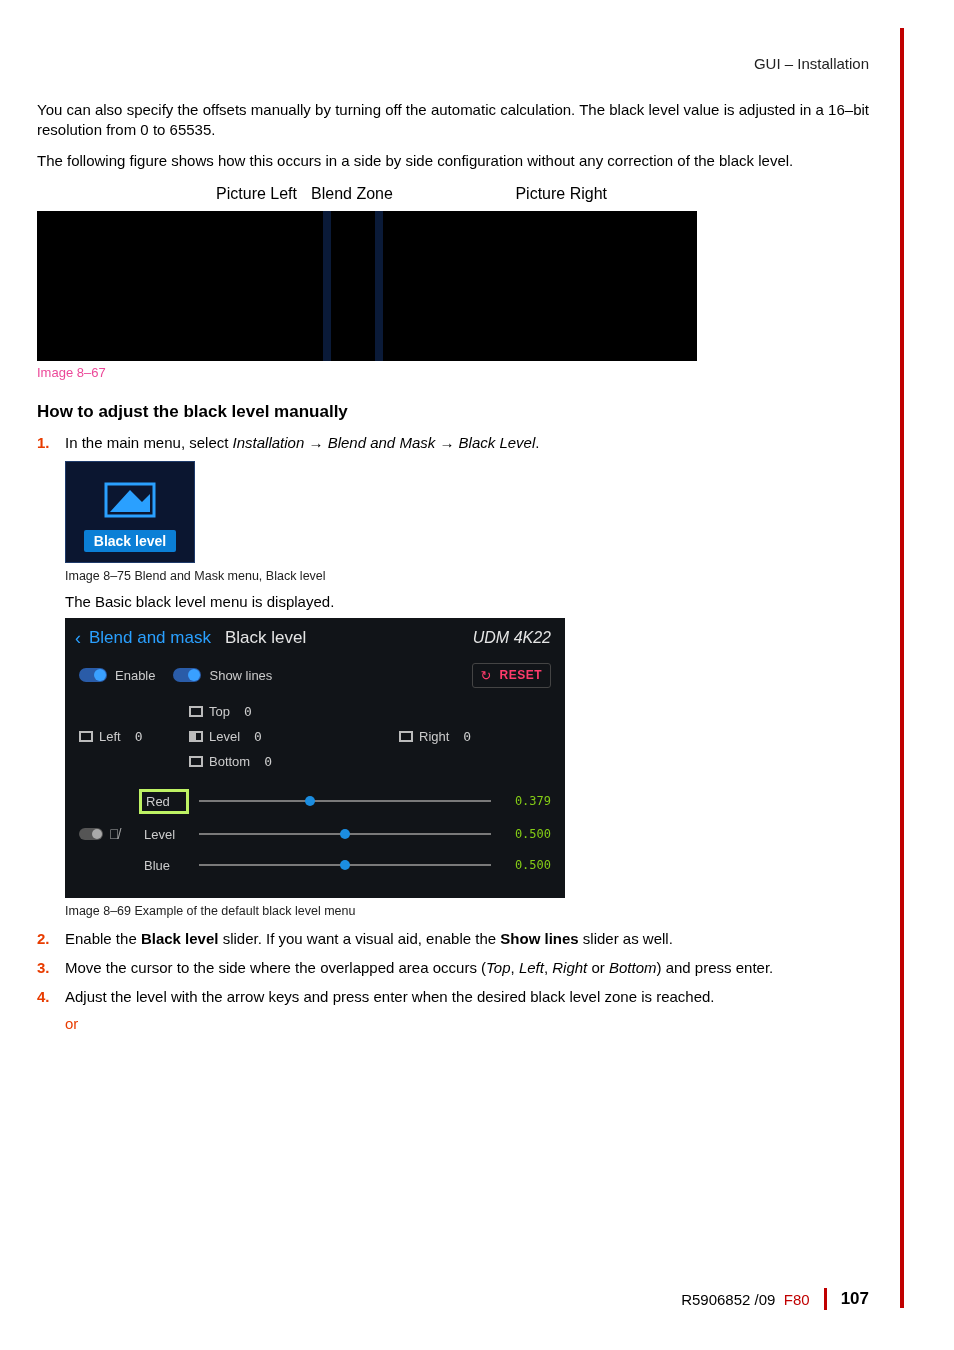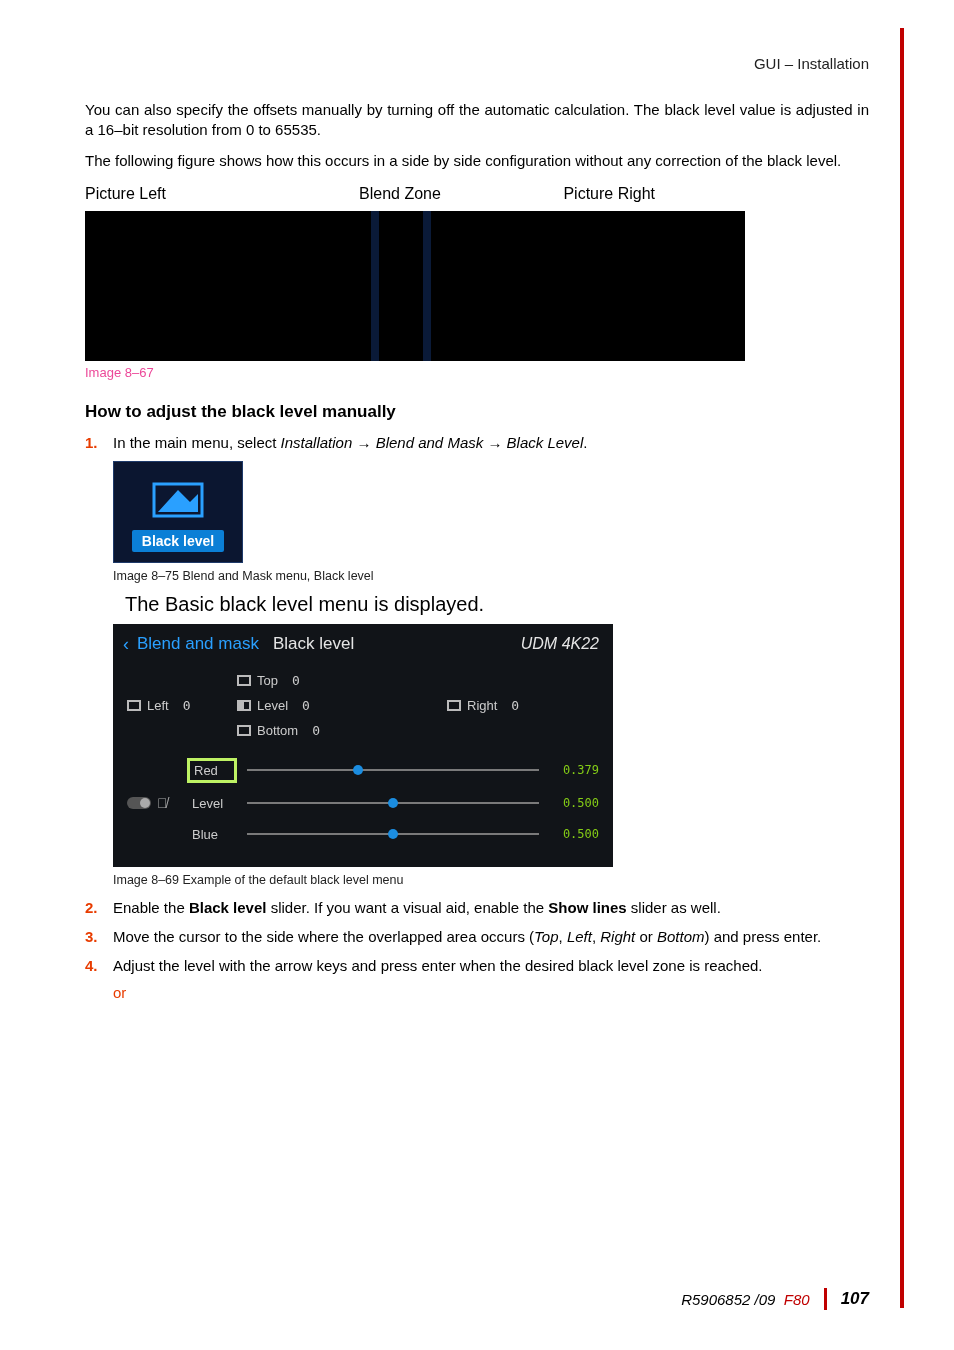--- a/index.html
+++ b/index.html
@@ -1,42 +1,42 @@
 <!DOCTYPE html>
 <html><head>
 <meta charset="utf-8">
 <style>
   * { box-sizing: border-box; margin: 0; padding: 0; }
   html, body { width: 954px; height: 1350px; background: #fff; font-family: Arial, Helvetica, sans-serif; color: #000; }
-  .page { position: relative; width: 954px; height: 1350px; padding: 55px 85px 40px 85px; }
+  .page { position: relative; width: 954px; height: 1350px; padding: 55px 85px 40px 37px; }
   .red-edge { position: absolute; right: 50px; top: 28px; width: 4px; height: 1280px; background: #c00000; }
   .header-right { text-align: right; font-size: 15px; color: #222; margin-bottom: 28px; }
   .para { font-size: 15px; line-height: 1.35; text-align: justify; margin-bottom: 10px; }
   .diagram-labels { display: flex; margin-top: 14px; margin-bottom: 8px; font-size: 16px; }
-  .dl-left { flex: 0 0 260px; text-align: left; }
+  .dl-left { flex: 0 0 260px; text-align: right; }
   .dl-mid { flex: 0 0 110px; text-align: center; }
   .dl-right { flex: 0 0 200px; text-align: right; }
   .blend-diagram { width: 660px; height: 150px; background: #081225; display: flex; }
   .bd-left { flex: 0 0 286px; background: #000; }
   .bd-gap1 { flex: 0 0 8px; background: #0a1a38; }
   .bd-mid { flex: 0 0 44px; background: #000; }
   .bd-gap2 { flex: 0 0 8px; background: #0a1a38; }
   .bd-right { flex: 1; background: #000; }
   .caption { font-size: 13px; color: #ec4899; margin-top: 4px; }
   .h2 { font-weight: bold; font-size: 17px; margin-top: 22px; margin-bottom: 10px; }
   .step { display: flex; font-size: 15px; margin-bottom: 8px; line-height: 1.4; }
   .step-num { flex: 0 0 28px; font-weight: bold; color: #e83c00; }
   .step-body { flex: 1; }
   .step-body i { font-style: italic; }
   .tile { width: 130px; background: #0b1630; border: 1px solid #1e3a6a; margin-top: 6px; margin-left: 28px; padding: 12px 0 10px 0; text-align: center; }
   .tile-icon { width: 56px; height: 40px; margin: 6px auto 10px auto; position: relative; }
   .tile-icon svg { width: 56px; height: 40px; }
   .tile-label { background: #0b7fd6; color: #fff; font-weight: bold; font-size: 14px; display: inline-block; padding: 3px 10px; border-radius: 2px; }
   .caption2 { font-size: 12.5px; color: #222; margin-top: 6px; margin-left: 28px; }
-  .basic-line { font-size: 20px; margin-top: 10px; margin-left: 40px; margin-bottom: 8px; }
+  .basic-line { font-size: 15px; margin-top: 10px; margin-left: 28px; margin-bottom: 8px; }
   .menu { width: 500px; margin-left: 28px; background: #111418; color: #ddd; font-size: 13px; padding: 0; }
   .menu-header { display: flex; align-items: center; padding: 10px 14px 8px 10px; }
   .chev { color: #2aa0ff; font-size: 18px; margin-right: 8px; }
   .mh-link { color: #2aa0ff; font-size: 17px; margin-right: 14px; }
   .mh-title { color: #e5e5e5; font-size: 17px; }
   .mh-spacer { flex: 1; }
   .mh-device { color: #e5e5e5; font-size: 16px; font-style: italic; }
   .menu-row1 { display: flex; align-items: center; padding: 6px 14px; }
   .toggle { width: 28px; height: 14px; border-radius: 7px; background: #3a3f46; position: relative; margin-right: 8px; display: inline-block; }
   .toggle.on { background: #2a5ca8; }
@@ -64,21 +64,21 @@
   .sl-gain-toggle { width: 24px; height: 12px; border-radius: 6px; background: #555; position: relative; display:inline-block; }
   .sl-gain-toggle .k { position:absolute; top:1px; right:1px; width:10px; height:10px; border-radius:50%; background:#aaa; }
   .sl-eye { color:#aaa; font-size:14px; }
   .sl-name { flex: 0 0 50px; color: #ccc; border: 1px solid transparent; padding: 2px 4px; }
   .sl-name.boxed { border: 3px solid #bef264; }
   .sl-track { flex: 1; height: 2px; background: #7a7a7a; position: relative; margin: 0 10px; }
   .sl-knob { position: absolute; top: -4px; width: 10px; height: 10px; border-radius: 50%; background: #1b8de0; transform: translateX(-50%); }
   .sl-val { flex: 0 0 50px; text-align: right; color: #84cc16; font-family: monospace; font-size: 12px; }
   .caption3 { font-size: 12.5px; color: #222; margin-top: 6px; margin-left: 28px; }
   .step-or { color: #e83c00; font-size: 15px; margin-left: 28px; margin-top: 2px; }
-  .footer { position: absolute; bottom: 40px; right: 85px; font-size: 15px; display: flex; align-items: center; gap: 14px; font-style: italic; }
+  .footer { position: absolute; bottom: 40px; right: 85px; font-size: 15px; display: flex; align-items: center; gap: 14px; }
   .footer .docnum { color: #000; }
   .footer .model { color: #c00000; }
   .footer .divider { width: 3px; height: 22px; background: #c00000; }
   .footer .pagenum { font-weight: bold; font-size: 17px; }
 </style>
 </head>
 <body>
 
 <div class="page">
   <div class="red-edge"></div>
@@ -124,20 +124,34 @@
 
   <div class="basic-line">The Basic black level menu is displayed.</div>
 
   <div class="menu">
     <div class="menu-header">
       <span class="chev">‹</span>
       <span class="mh-link">Blend and mask</span>
       <span class="mh-title">Black level</span>
       <span class="mh-spacer"></span>
       <span class="mh-device">UDM 4K22</span>
+    </div>
+    <div class="menu-row1">
+      <span class="toggle on">
+          <span class="knob"></span>
+        </span>
+      <span class="lbl">Enable</span>
+      <span class="toggle on">
+          <span class="knob"></span>
+        </span>
+      <span class="lbl">Show lines</span>
+      <span class="reset-box">
+        <span class="reset-ico">↻</span>
+        <span class="reset-txt">RESET</span>
+      </span>
     </div>
     <div class="menu-grid">
       <div class="mg-row">
         <span class="mg-spacer"></span>
         <span class="mg-cell">
             <span class="ico top"></span>
             <span>Top</span>
             <span class="val">0</span>
           </span>
       </div>

